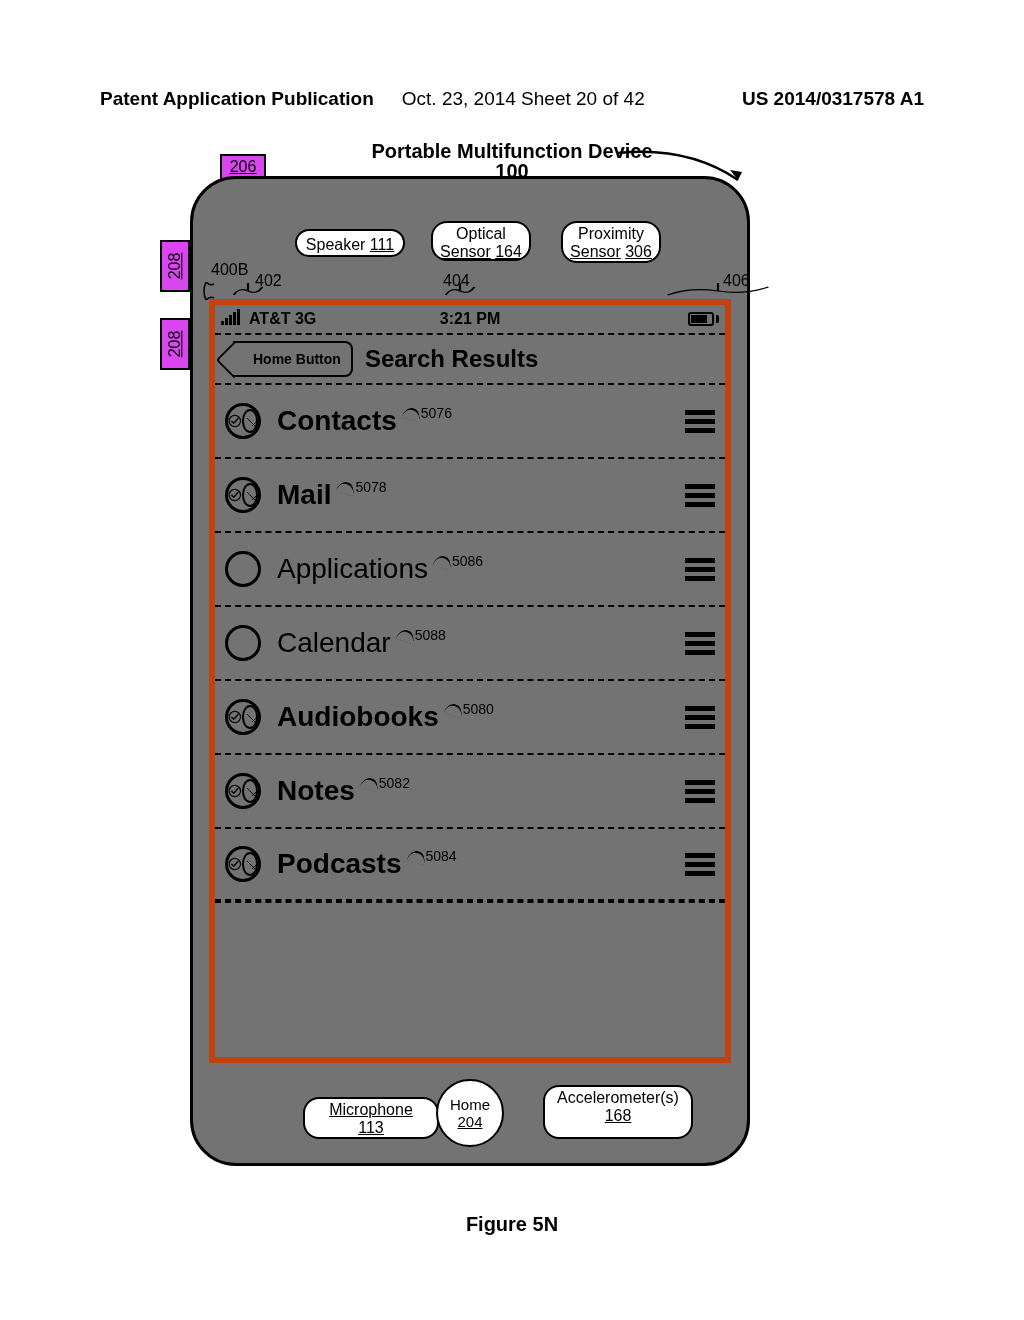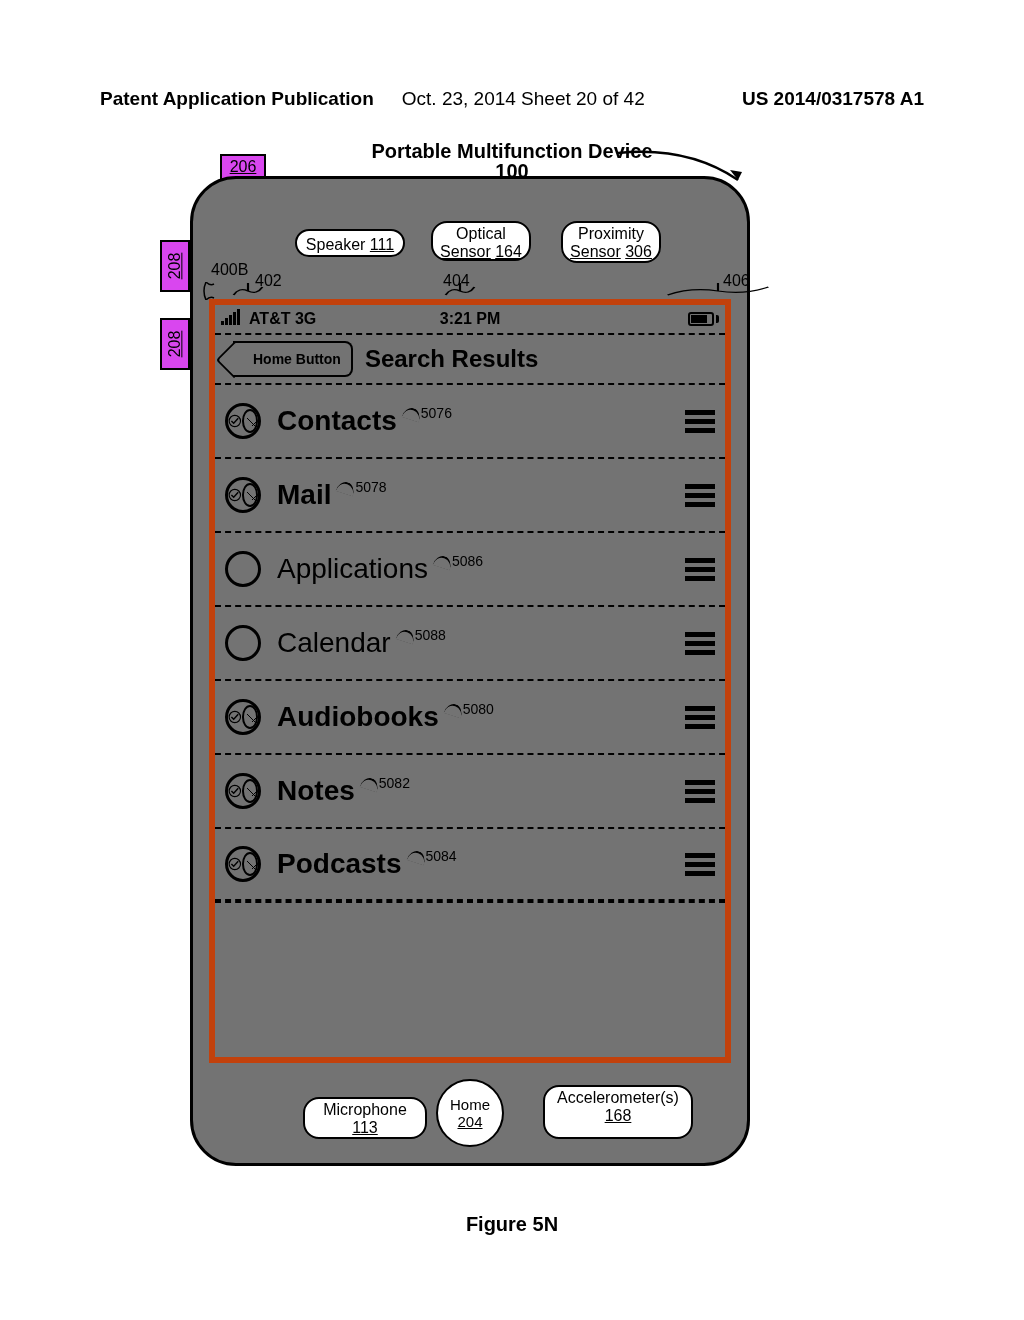--- a/index.html
+++ b/index.html
@@ -210,21 +210,21 @@
   .row-ref { font-size: 14px; margin-left: 6px; align-self: center; position:relative; top:-8px;}
   .row-ref::before { content:""; display:inline-block; width:18px; height:10px; border-top:2px solid #000; border-radius: 50% 50% 0 0 / 100% 100% 0 0; transform: rotate(18deg); margin-right:0px; vertical-align: middle;}
   .grip {
     margin-left:auto;
     width: 30px;
     display:flex; flex-direction:column; gap:4px;
   }
   .grip div { height:5px; background:#000;}
 
   
-  .mic-pill  { bottom: 24px; left: 110px; width: 124px; height: 42px; top:auto;}
+  .mic-pill  { bottom: 24px; left: 110px; width: 136px; height: 42px; top:auto;text-decoration:underline;}
   .acc-pill  { bottom: 24px; left: 350px; width: 150px; height: 54px; top:auto;}
   .home-circle {
     position:absolute;
     bottom: 16px; left: 50%; transform: translateX(-50%);
     width: 68px; height: 68px;
     border: 2px solid #000; border-radius: 50%;
     display:flex; flex-direction:column; align-items:center; justify-content:center;
     font-size: 15px;
     background:#fff;
   }

